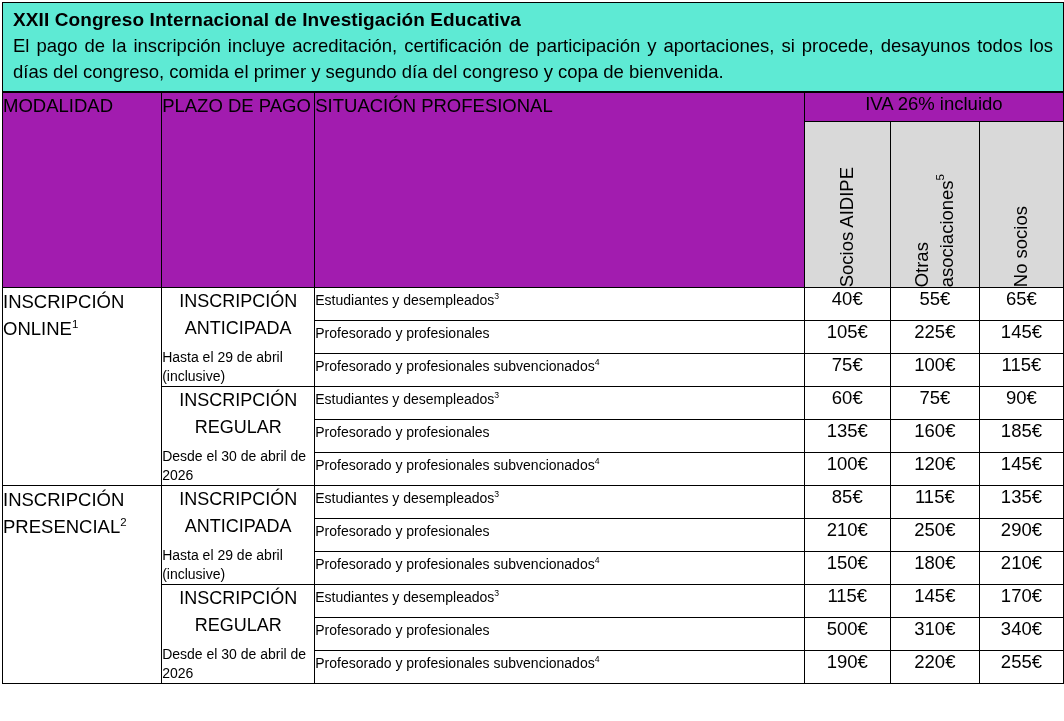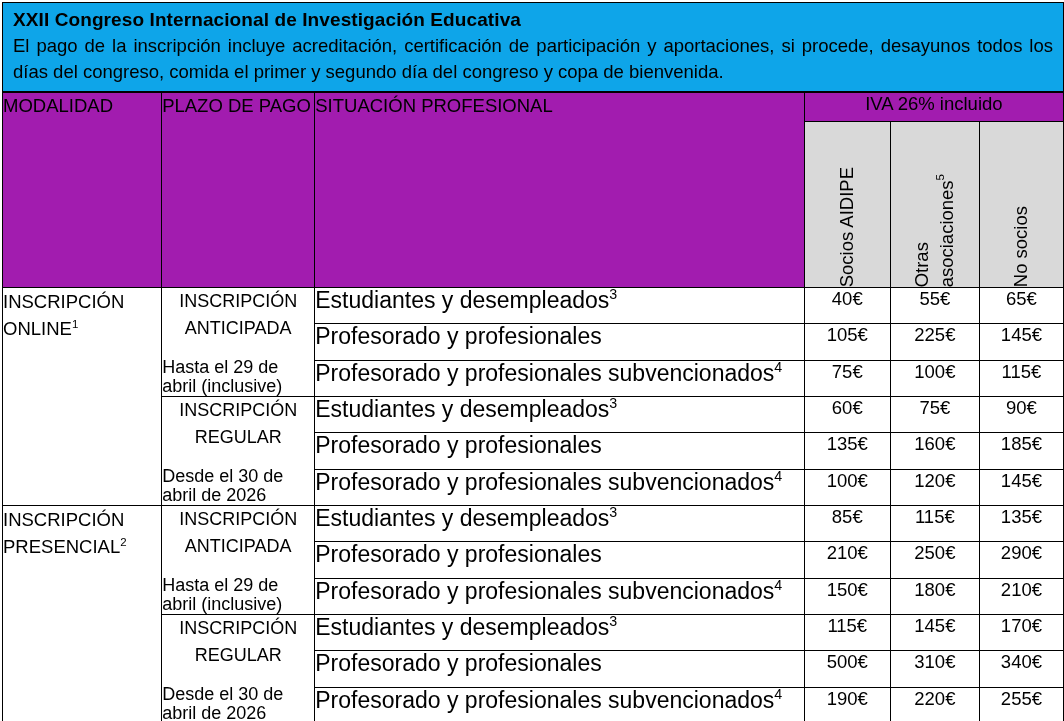--- a/index.html
+++ b/index.html
@@ -20,21 +20,21 @@
     height: 721px;
     position: relative;
     box-sizing: border-box;
   }
 
   
   .intro {
     box-sizing: border-box;
     width: 1062px;
     margin: 2px 0 0 2px;
-    background: #0ea5e9;
+    background: #5eead4;
     border: 1px solid #000000;
     padding: 4px 10px 6px 10px;
   }
   .intro-title {
     font-size: 19px;
     font-weight: bold;
     line-height: 26px;
     letter-spacing: 0.1px;
     white-space: nowrap;
   }
@@ -128,31 +128,31 @@
     vertical-align: top;
     padding: 5px 0 3px 8px;
     line-height: 27px;
   }
   .plazo .big {
     font-size: 18px;
     display: block;
     text-align: center;
   }
   .plazo .small {
-    font-size: 18px;
+    font-size: 14px;
     line-height: 19px;
     display: block;
-    margin-top: 16px;
+    margin-top: 6px;
   }
 
   
   .situacion {
     vertical-align: middle;
     padding: 2px 0 2px 8px;
-    font-size: 23px;
+    font-size: 14px;
     height: 32px;
     line-height: 24px;
     margin-top: 12px;
   }
 
   
   .price {
     vertical-align: middle;
     text-align: center;
     font-size: 18.5px;

